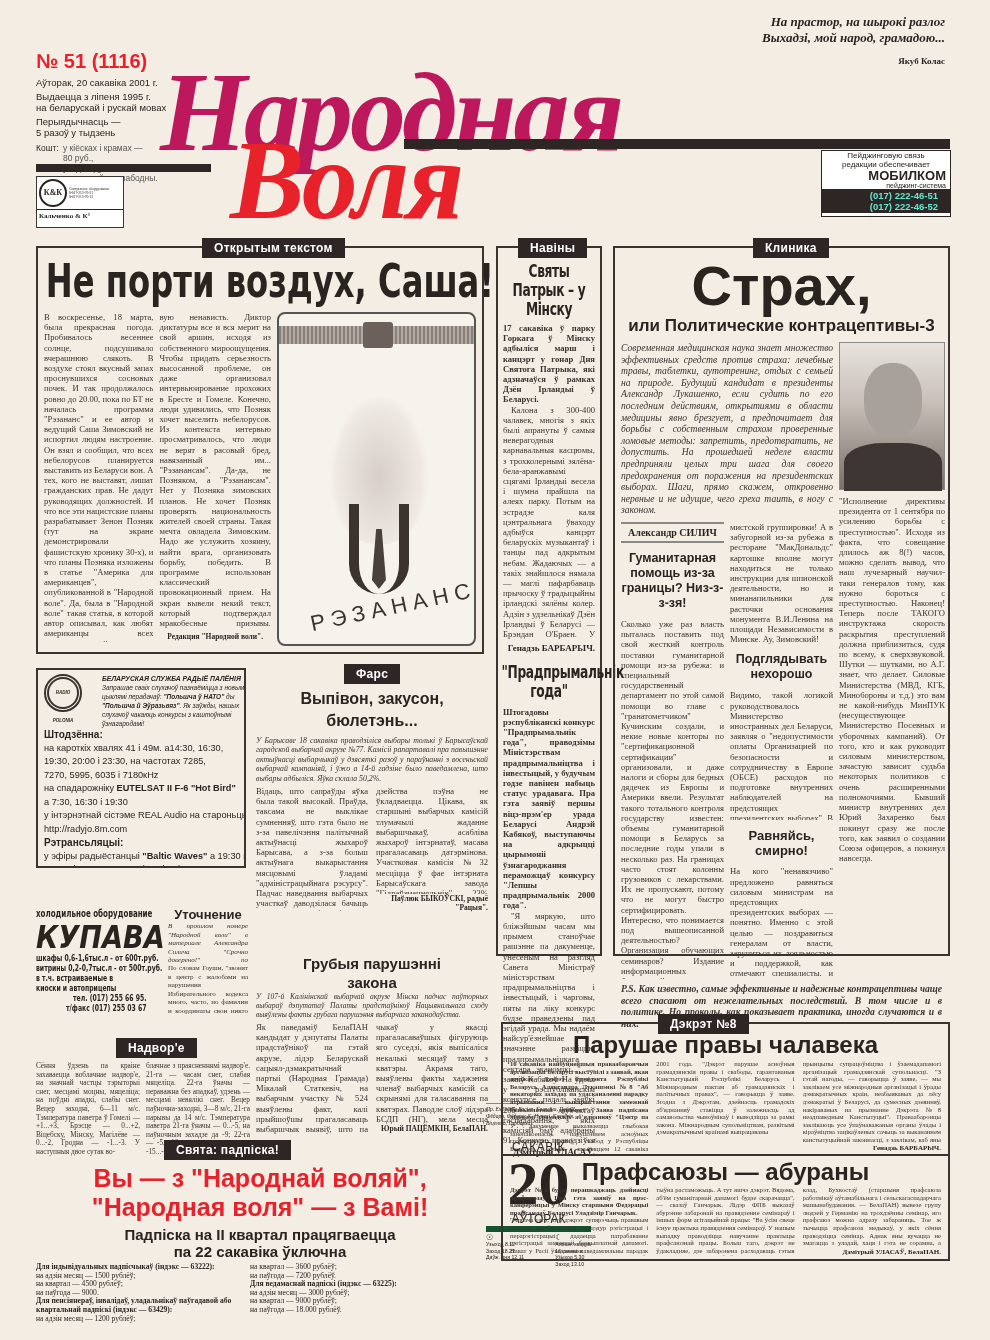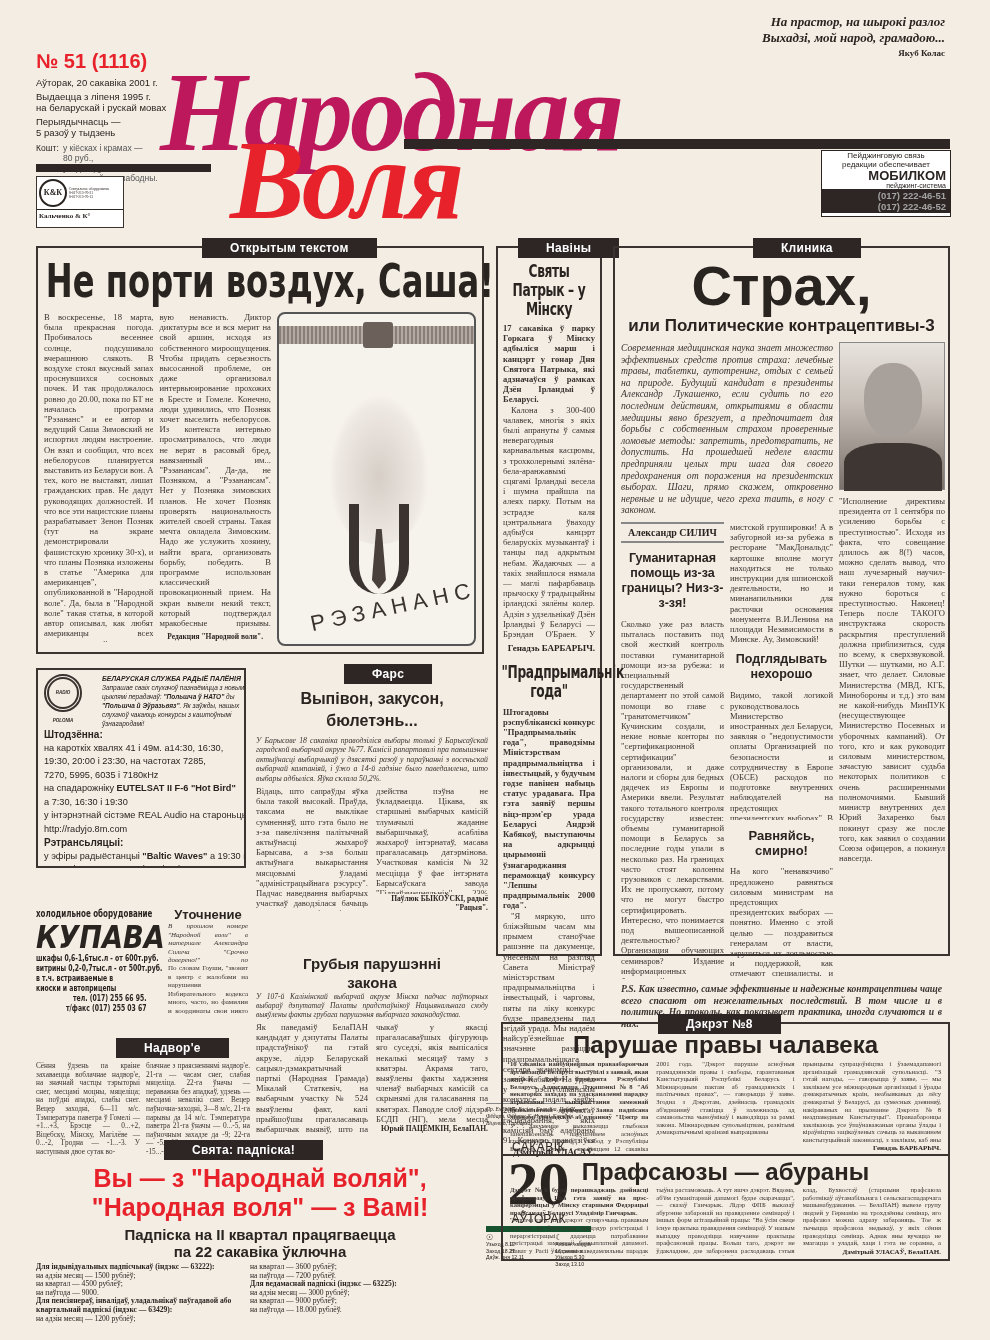--- a/index.html
+++ b/index.html
@@ -1,21 +1,21 @@
 <!DOCTYPE html>
 <html><head>
 <meta charset="utf-8">
 <style>
   * { box-sizing: border-box; margin: 0; padding: 0; }
   body { width: 990px; height: 1340px; background: #f3ede4; font-family: "Liberation Serif", serif; color: #2a2421; position: relative; overflow: hidden; }
   .abs { position: absolute; }
   .sans { font-family: "Liberation Sans", sans-serif; }
   .cond { font-family: "DejaVu Sans", sans-serif; font-stretch: condensed; }
   .box { border: 2px solid #3a3330; }
-  .tag { position: absolute; background: #2e2624; color: #fff; font-family: "Liberation Sans", sans-serif; font-weight: bold; font-size: 12px; padding: 3px 28px; letter-spacing: 0.3px; }
+  .tag { position: absolute; background: #2e2624; color: #fff; font-family: "Liberation Sans", sans-serif; font-weight: bold; font-size: 12px; padding: 3px 12px; letter-spacing: 0.3px; }
   .body-text { font-size: 8.6px; line-height: 10.2px; text-align: justify; color: #3a3330; }
   .italic-lead { font-style: italic; font-size: 9.6px; line-height: 11.6px; text-align: justify; color: #3a3330; }
   .byline { font-weight: bold; font-size: 9px; text-align: right; color: #2a2421; }
   .headline { font-family: "Liberation Sans", sans-serif; font-weight: bold; color: #2a2421; text-align: center; }
   .hl-narrow { font-family: "DejaVu Sans", sans-serif; font-weight: bold; color: #2a2421; text-align: center; transform: scaleX(0.72); transform-origin: center; letter-spacing: -0.5px; }
   .red { color: #e8222b; }
   .rule { background: #2e2624; }
 </style>
 </head>
 <body>
@@ -53,29 +53,29 @@
 
 <div class="abs" style="left:160px;top:40px;width:560px;height:190px;">
   <div style="position:absolute;left:0;top:16px;font-family:'Liberation Serif',serif;font-style:italic;font-weight:bold;font-size:112px;color:#be185d;letter-spacing:-3px;line-height:112px;">Народная</div>
   <div style="position:absolute;left:70px;top:84px;font-family:'Liberation Serif',serif;font-style:italic;font-weight:bold;font-size:112px;color:#e8222b;letter-spacing:-3px;line-height:112px;">Воля</div>
 </div>
 <div class="abs rule" style="left:404px;top:139px;width:546px;height:10px;"></div>
 
 <div class="abs" style="right:45px;top:14px;text-align:right;">
   <div style="font-style:italic;font-size:13px;font-weight:bold;">На прастор, на шырокі разлог</div>
   <div style="font-style:italic;font-size:13px;font-weight:bold;">Выхадзі, мой народ, грамадою...</div>
-  <div style="font-size:9px;font-weight:bold;margin-top:2px;">Якуб Колас</div>
+  <div style="font-size:9px;font-weight:bold;margin-top:10px;">Якуб Колас</div>
 </div>
 
 <div class="abs" style="left:821px;top:150px;width:130px;height:67px;border:1px solid #2a2421;background:#fff;">
   <div class="sans" style="font-size:8px;text-align:center;">Пейджинговую связь</div>
   <div class="sans" style="font-size:8px;text-align:center;">редакции обеспечивает</div>
   <div class="sans" style="font-size:13px;font-weight:bold;text-align:right;padding-right:4px;line-height:13px;">МОБИЛКОМ</div>
   <div class="sans" style="font-size:7px;text-align:right;padding-right:4px;">пейджинг-система</div>
-  <div style="background:#2e2624;color:#a3a3a3;text-align:right;padding:1px 4px;">
+  <div style="background:#2e2624;color:#5eead4;text-align:right;padding:1px 12px;">
     <div class="sans" style="font-size:9.5px;font-weight:bold;">(017) 222-46-51</div>
     <div class="sans" style="font-size:9.5px;font-weight:bold;">(017) 222-46-52</div>
   </div>
 </div>
 
 <div class="abs box" style="left:36px;top:246px;width:448px;height:408px;padding:6px 6px;">
   <div class="tag" style="left:164px;top:-10px;">Открытым текстом</div>
   <div style="font-family:'DejaVu Sans',sans-serif;font-weight:bold;font-size:46px;text-align:center;transform:scaleX(0.7);transform-origin:center;white-space:nowrap;margin:0 -90px;line-height:54px;">Не порти воздух, Саша!</div>
   <div style="display:flex;gap:6px;margin-top:4px;">
     <div class="body-text" style="width:110px;height:330px;overflow:hidden;">В воскресенье, 18 марта, была прекрасная погода. Пробивалось весеннее солнце, подсушивало вчерашнюю слякоть. В воздухе стоял вкусный запах проснувшихся сосновых почек. И так продолжалось ровно до 20.00, пока по БТ не началась программа "Рэзананс" и ее автор и ведущий Саша Зимовский не испортил людям настроение. Он взял и сообщил, что всех небелорусов планируется выставить из Беларуси вон. А тех, кого не выставят, лишат гражданских прав. Не дадут руководящих должностей. И что все эти нацистские планы разрабатывает Зенон Позняк (тут на экране демонстрировали фашистскую хронику 30-х), и что планы Позняка изложены в статье "Америка для американцев", опубликованной в "Народной воле". Да, была в "Народной воле" такая статья, в которой автор описывал, как любят американцы всех национальностей свою страну, как заботятся о ее процветании. И как внутренняя политика государства способствует рождению у граждан чувства патриотизма и заботы о своей стране. Вот бы и белорусам научиться так, мечтал автор. А также мечтал о том, чтобы наконец появилось у нас настоящее белорусское правительство. Но Саша Зимовский в этих благородных устремлениях усмотрел нацизм, расо-</div>

